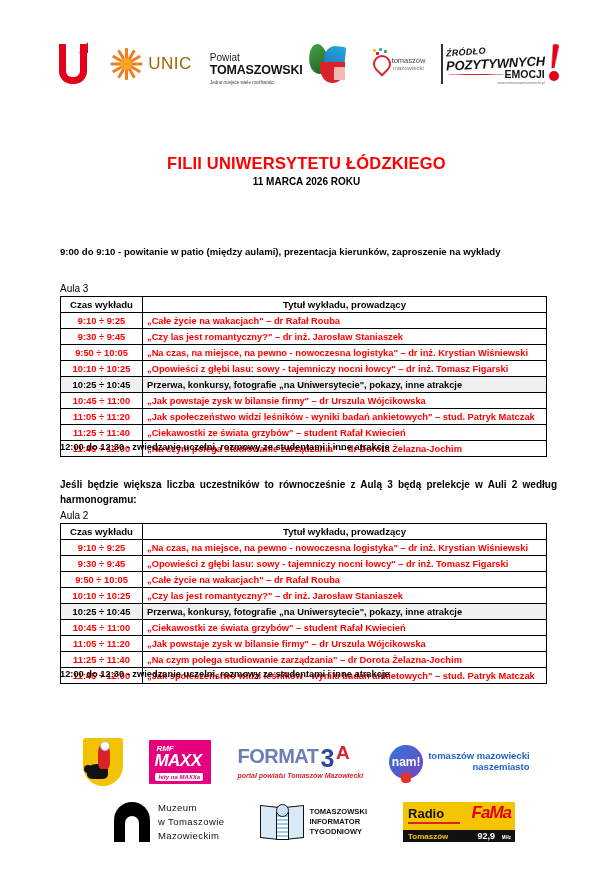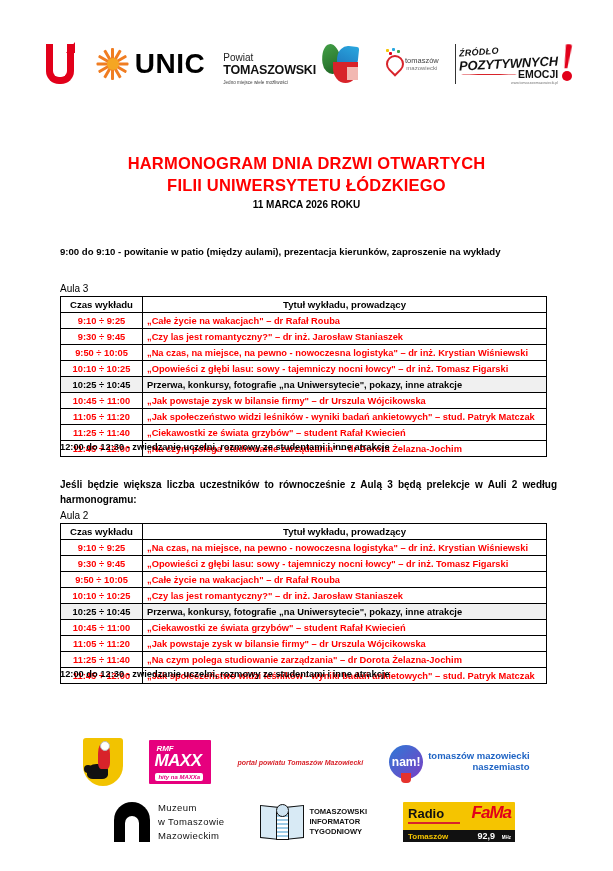--- a/index.html
+++ b/index.html
@@ -56,21 +56,21 @@
   .unic-star i {
     position: absolute; left: 15.5px; top: 1px;
     width: 3px; height: 13px; background: #f07d22;
     transform-origin: 1.5px 16px; border-radius: 1px;
   }
   .unic-core {
     position: absolute; left: 11px; top: 11px;
     width: 12px; height: 12px; border-radius: 50%;
     background: #f5a623;
   }
-  .unic-word { font-size: 28px; font-weight: bold; color: #000000; letter-spacing: .5px; }
+  .unic-word { font-size: 17px; font-weight: normal; color: #a16207; letter-spacing: .5px; }
 
   
   .logo-powiat { margin-left: 18px; display: flex; align-items: flex-end; gap: 3px; }
   .pow-text { line-height: 1.15; }
   .pow-text .p1 { font-size: 10px; color: #222; }
   .pow-text .p2 { font-size: 12.5px; font-weight: bold; color: #111; letter-spacing: -.2px; }
   .pow-text .p3 { font-size: 4.6px; color: #444; margin-top: 2px; }
   .pow-emblem { width: 42px; height: 42px; position: relative; }
   .pe-leaf {
     position: absolute; left: 3px; top: 1px; width: 19px; height: 30px;
@@ -347,21 +347,20 @@
     </div>
     <div class="zr-bang">
       <div class="bb"></div>
         <div class="bd"></div>
     </div>
   </div>
 
 </div>
 
 <div class="title-wrap">
-  <div class="title-l1">HARMONOGRAM  DNIA  DRZWI  OTWARTYCH</div>
   <div class="title-l2">FILII  UNIWERSYTETU  ŁÓDZKIEGO</div>
   <div class="title-date">11 MARCA 2026 ROKU</div>
 </div>
 
 <div class="note intro">9:00 do 9:10 - powitanie w patio (między aulami), prezentacja kierunków, zaproszenie na wykłady</div>
 
 <div class="aula-label aula-3-label">Aula 3</div>
 
 <table class="sched sched-1">
   <colgroup>
@@ -481,20 +480,25 @@
       <div class="head"></div>
   </div>
 
   <div class="rmf">
     <div class="r1">RMF</div>
     <div class="r2">MAXX</div>
     <div class="r3">hity na MAXXa</div>
   </div>
 
   <div class="format">
+    <div class="f1">
+      <span>FORMAT</span>
+      <span class="three">3</span>
+      <span class="astk">A</span>
+    </div>
     <div class="f2">portal powiatu Tomaszów Mazowiecki</div>
   </div>
 
   <div class="nam">
     <div class="nam-bubble">nam!</div>
     <div class="nam-text">
       <div>tomaszów mazowiecki</div>
       <div>naszemiasto</div>
     </div>
   </div>

